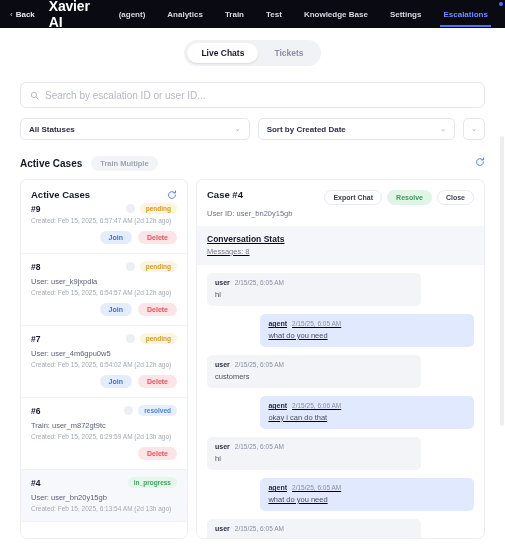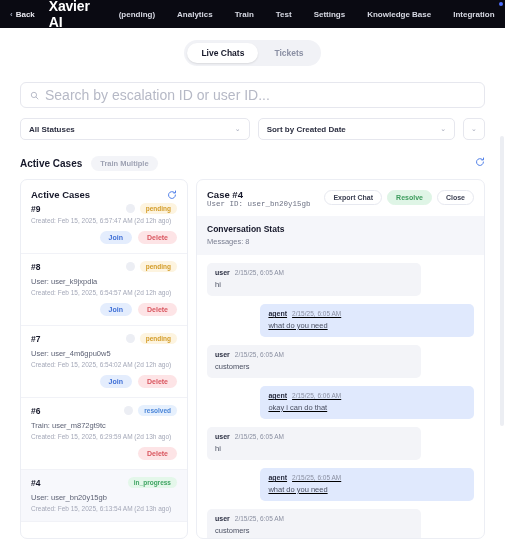--- a/index.html
+++ b/index.html
@@ -62,21 +62,21 @@
     padding: 5px 14px; border-radius: 12px;
   }
   .seg-btn.active { background: #ffffff; color: #16182a; box-shadow: 0 1px 2px rgba(0,0,0,.10); }
 
   .search-box {
     margin: 12px 10px 0;
     border: 1px solid #e6e7ee; border-radius: 6px;
     height: 26px; display: flex; align-items: center; gap: 6px; padding: 0 9px;
     background: #fff;
   }
-  .search-box .ph { font-size: 14px; color: #b6b9c6; }
+  .search-box .ph { font-size: 10px; color: #b6b9c6; }
 
   .filters { margin: 10px 10px 0; display: flex; gap: 8px; align-items: center; }
   .select {
     height: 22px; border: 1px solid #e6e7ee; border-radius: 5px;
     display: flex; align-items: center; justify-content: space-between;
     padding: 0 8px; background: #fff;
   }
   .select .lbl { font-size: 8px; font-weight: 700; color: #2c2f41; }
   .select .cv { font-size: 7px; color: #a5a9ba; }
   .sel-status { flex: 1.18; }
@@ -130,26 +130,26 @@
   
   .detail {
     flex: 1; border: 1px solid #eceef4; border-radius: 7px; background: #fff;
     overflow: hidden; height: 360px;
   }
   .detail-head {
     display: flex; align-items: flex-start; justify-content: space-between;
     padding: 9px 10px 8px;
   }
   .detail-title { font-size: 9.5px; font-weight: 700; color: #16182a; }
-  .detail-sub { font-size: 7.5px; color: #6d7284; margin-top: 0; font-family: Liberation Mono, monospace; }
+  .detail-sub { font-size: 7.5px; color: #6d7284; margin-top: 9px; }
   .head-btns { display: flex; gap: 5px; align-items: center; padding-top: 1px; }
   .hbtn { font-size: 7px; font-weight: 600; border-radius: 9px; padding: 3px 8px; border: 1px solid #e7e9f0; color: #3b3f52; background: #fff; }
   .hbtn.resolve { background: #dff5e6; border-color: #dff5e6; color: #3c9c5d; }
 
-  .stats { background: #f5f6fa; padding: 8px 10px 9px; }
+  .stats { background: #f5f6fa; padding: 8px 10px 9px; text-decoration: underline; }
   .stats h4 { font-size: 8.5px; font-weight: 700; color: #16182a; }
   .stats p { font-size: 7.5px; color: #7a7f91; margin-top: 3px; }
 
   .chat { padding: 8px 10px 0; overflow: hidden; }
   .msg { max-width: 80%; border-radius: 5px; padding: 6px 8px 7px; margin-bottom: 8px; }
   .msg.user { background: #f3f4f8; margin-right: auto; }
   .msg.agent { background: #e0e9fd; margin-left: auto; text-decoration: underline; }
   .msg-head { display: flex; align-items: baseline; gap: 5px; }
   .msg-role { font-size: 7px; font-weight: 700; color: #2b2f42; }
   .msg-time { font-size: 6.5px; color: #8a8fa1; }
@@ -165,27 +165,26 @@
 <body>
 
 <div class="navbar">
   <div class="nav-back">
     <span class="chev">‹</span>
     <span>Back</span>
   </div>
   <div class="nav-divider"></div>
   <div class="brand">Xavier AI</div>
   <div class="nav-links">
-    <div class="nav-link">(pending)</div>
+    <div class="nav-link">(agent)</div>
     <div class="nav-link">Analytics</div>
     <div class="nav-link">Train</div>
     <div class="nav-link">Test</div>
+    <div class="nav-link">Knowledge Base</div>
     <div class="nav-link">Settings</div>
-    <div class="nav-link">Knowledge Base</div>
-    <div class="nav-link">Integration</div>
     <div class="nav-link active">Escalations</div>
   </div>
   <span class="nav-badge"></span>
 </div>
 
 <div class="page">
   <div class="page-inner">
 
     <div class="tabs-wrap">
       <div class="seg">

